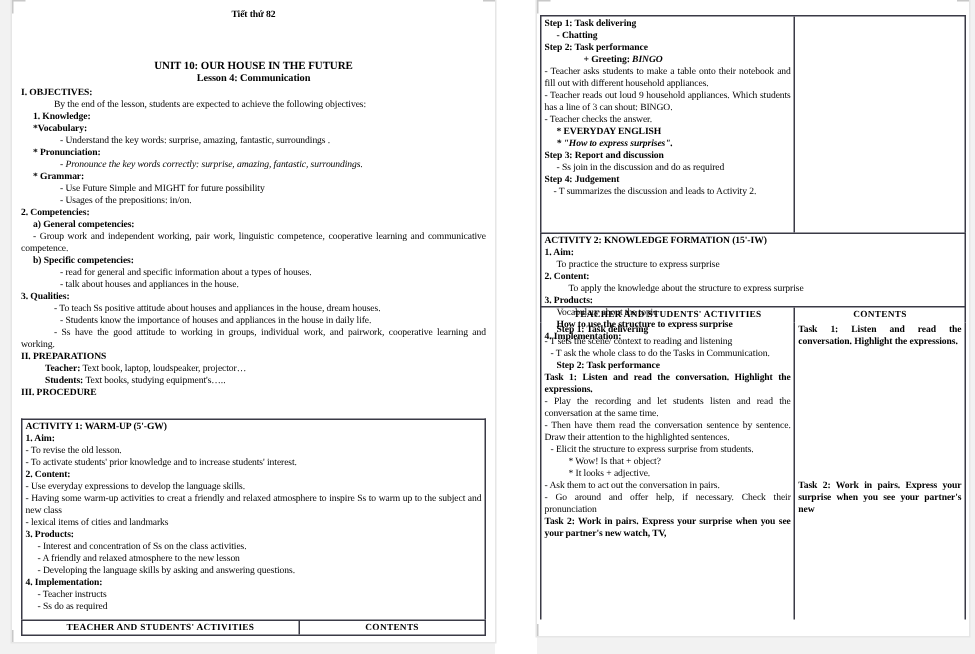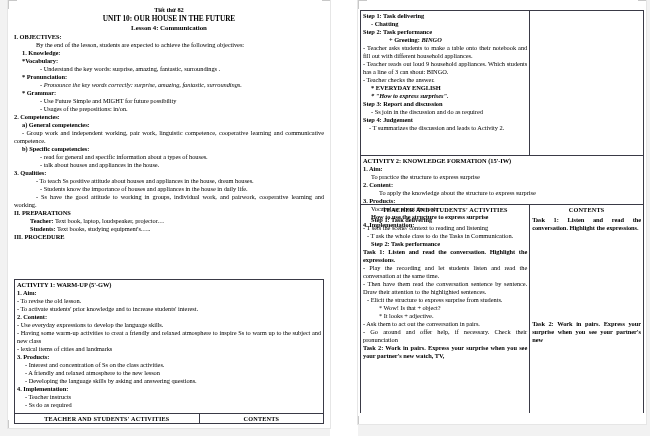--- a/index.html
+++ b/index.html
@@ -83,21 +83,21 @@
 <body>
 
 <div class="spread">
 
   <div class="gutter"></div>
 
   <div class="page page-left">
     <div class="lp-body">
 
       <div class="ln b ctr">Tiết thứ 82</div>
-      <div class="ln b ctr" style="font-size:7.3px;line-height:9.2px;">UNIT 10: OUR HOUSE IN THE FUTURE</div>
+      <div class="ln b ctr" style="font-size:7.3px;line-height:9.2px;margin-top:25px;">UNIT 10: OUR HOUSE IN THE FUTURE</div>
       <div class="ln b ctr" style="font-size:6.9px;line-height:9px;">Lesson 4: Communication</div>
 
       <div class="ln b" style="margin-top:1px;">I. OBJECTIVES:</div>
       <div class="ln just" style="text-indent:22px;">By the end of the lesson, students are expected to achieve the following objectives:</div>
       <div class="ln b ind1">1. Knowledge:</div>
       <div class="ln b ind1">*Vocabulary:</div>
       <div class="ln ind3">- Understand the key words: surprise, amazing, fantastic, surroundings .</div>
       <div class="ln b ind1">* Pronunciation:</div>
       <div class="ln ind3 i">- Pronounce the key words correctly: surprise, amazing, fantastic, surroundings.</div>
       <div class="ln b ind1">* Grammar:</div>

